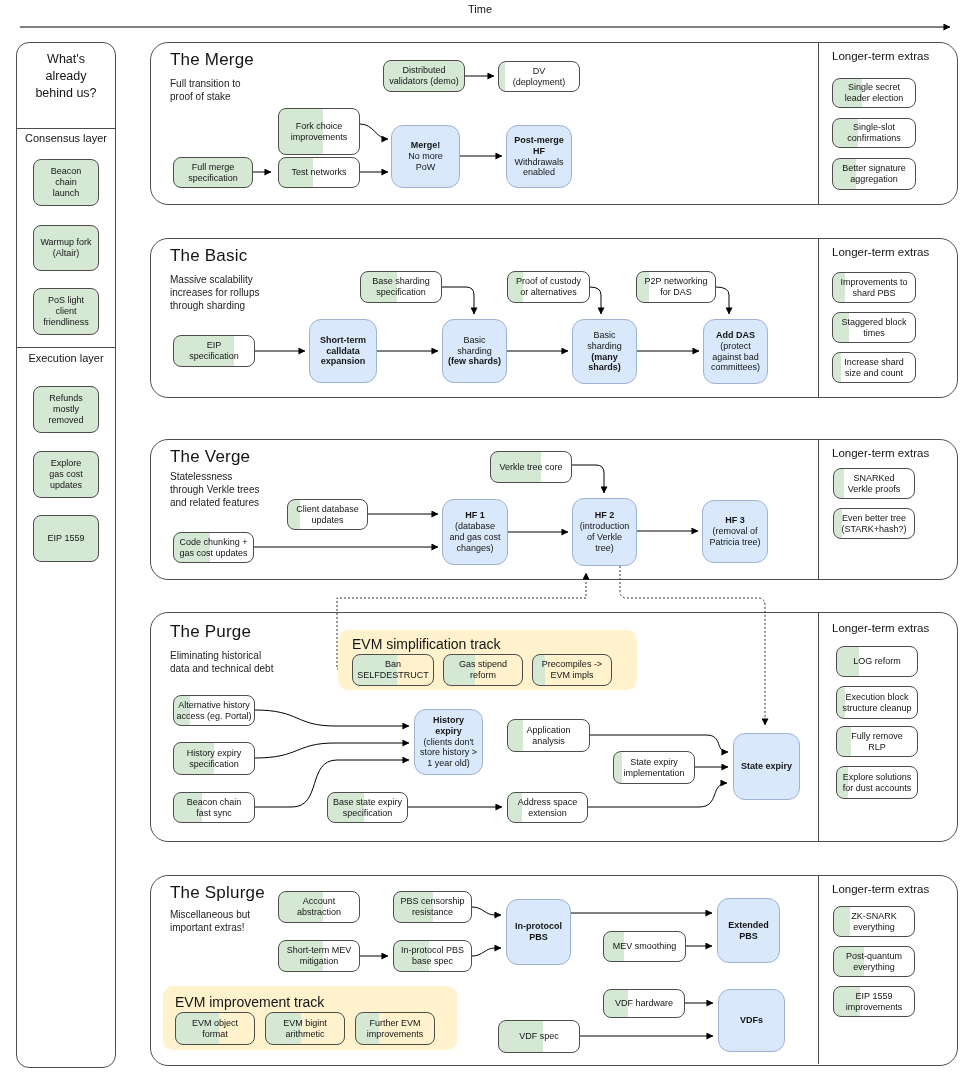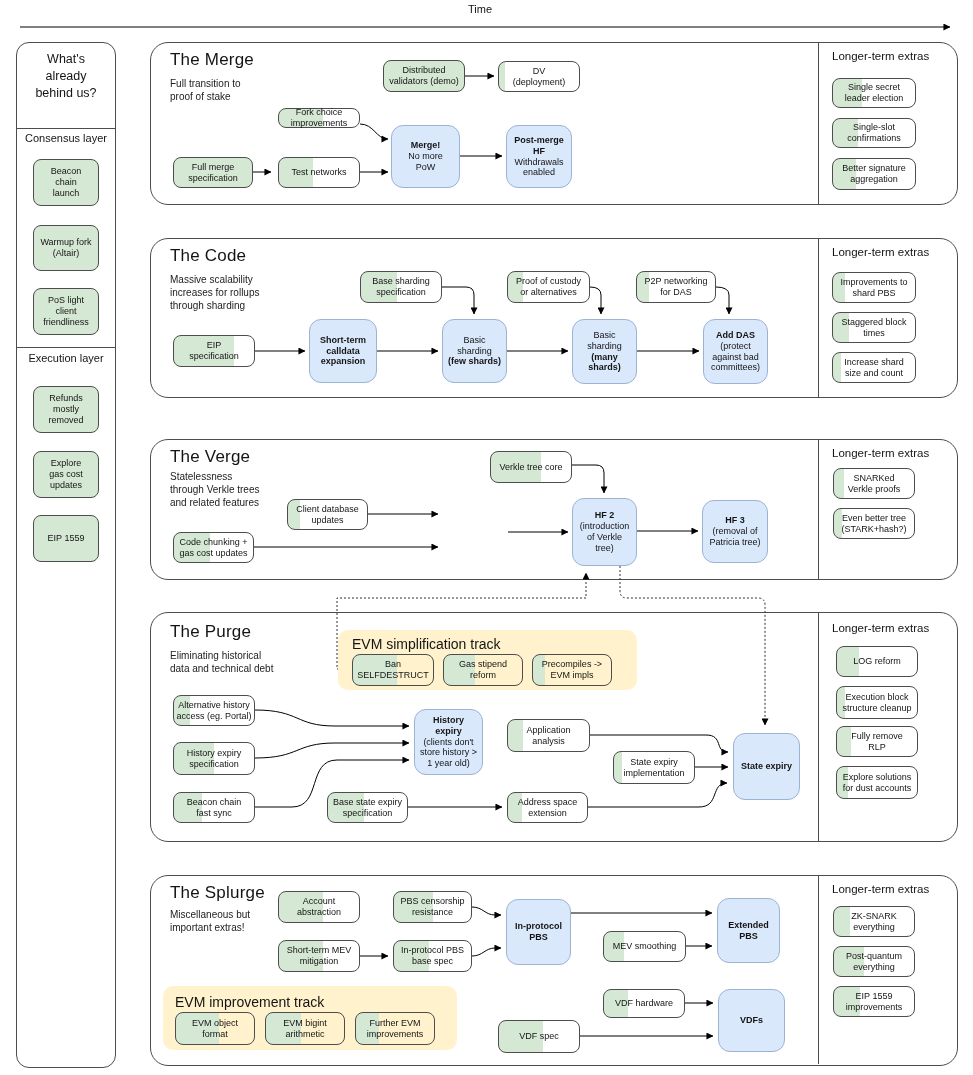--- a/index.html
+++ b/index.html
@@ -127,21 +127,21 @@
     </div>
     <div class="extras-title" style="left: 832px; top: 50px;">Longer-term extras</div>
     <div class="node done" style="left: 383px; top: 60px; width: 82px; height: 32px;">
       <div>Distributed</div>
       <div>validators (demo)</div>
     </div>
     <div class="node progress" style="left: 498px; top: 61px; width: 82px; height: 31px; background: linear-gradient(90deg, rgb(213, 232, 212) 8%, rgb(255, 255, 255) 8%);">
       <div>DV</div>
       <div>(deployment)</div>
     </div>
-    <div class="node progress" style="left: 278px; top: 108px; width: 82px; height: 20px; background: linear-gradient(90deg, rgb(213, 232, 212) 55%, rgb(255, 255, 255) 55%);">
+    <div class="node progress" style="left: 278px; top: 108px; width: 82px; height: 47px; background: linear-gradient(90deg, rgb(213, 232, 212) 55%, rgb(255, 255, 255) 55%);">
       <div>Fork choice</div>
       <div>improvements</div>
     </div>
     <div class="node done" style="left: 173px; top: 157px; width: 80px; height: 31px;">
       <div>Full merge</div>
       <div>specification</div>
     </div>
     <div class="node progress" style="left: 278px; top: 157px; width: 82px; height: 31px; background: linear-gradient(90deg, rgb(213, 232, 212) 42%, rgb(255, 255, 255) 42%);">
       <div>Test networks</div>
     </div>
@@ -162,21 +162,21 @@
     </div>
     <div class="node progress" style="left: 832px; top: 118px; width: 84px; height: 30px; background: linear-gradient(90deg, rgb(213, 232, 212) 30%, rgb(255, 255, 255) 30%);">
       <div>Single-slot</div>
       <div>confirmations</div>
     </div>
     <div class="node progress" style="left: 832px; top: 158px; width: 84px; height: 32px; background: linear-gradient(90deg, rgb(213, 232, 212) 28%, rgb(255, 255, 255) 28%);">
       <div>Better signature</div>
       <div>aggregation</div>
     </div>
     <div class="frame" style="left: 150px; top: 238px; width: 808px; height: 160px;"></div>
-    <div class="sec-title" style="left: 170px; top: 246px;">The Code</div>
+    <div class="sec-title" style="left: 170px; top: 246px;">The Basic</div>
     <div class="sec-sub" style="left: 170px; top: 274px;">
       <div>Massive scalability</div>
       <div>increases for rollups</div>
       <div>through sharding</div>
     </div>
     <div class="extras-title" style="left: 832px; top: 246px;">Longer-term extras</div>
     <div class="node progress" style="left: 360px; top: 271px; width: 82px; height: 32px; background: linear-gradient(90deg, rgb(213, 232, 212) 45%, rgb(255, 255, 255) 45%);">
       <div>Base sharding</div>
       <div>specification</div>
     </div>
@@ -238,20 +238,26 @@
       <div>Verkle tree core</div>
     </div>
     <div class="node progress" style="left: 287px; top: 499px; width: 81px; height: 31px; background: linear-gradient(90deg, rgb(213, 232, 212) 15%, rgb(255, 255, 255) 15%);">
       <div>Client database</div>
       <div>updates</div>
     </div>
     <div class="node progress" style="left: 173px; top: 532px; width: 81px; height: 31px; background: linear-gradient(90deg, rgb(213, 232, 212) 45%, rgb(255, 255, 255) 45%);">
       <div>Code chunking +</div>
       <div>gas cost updates</div>
     </div>
+    <div class="node milestone" style="left: 442px; top: 499px; width: 66px; height: 66px;">
+      <div style="font-weight: 700;">HF 1</div>
+      <div>(database</div>
+      <div>and gas cost</div>
+      <div>changes)</div>
+    </div>
     <div class="node milestone" style="left: 572px; top: 498px; width: 65px; height: 68px;">
       <div style="font-weight: 700;">HF 2</div>
       <div>(introduction</div>
       <div>of Verkle</div>
       <div>tree)</div>
     </div>
     <div class="node milestone" style="left: 702px; top: 500px; width: 66px; height: 63px;">
       <div style="font-weight: 700;">HF 3</div>
       <div>(removal of</div>
       <div>Patricia tree)</div>

